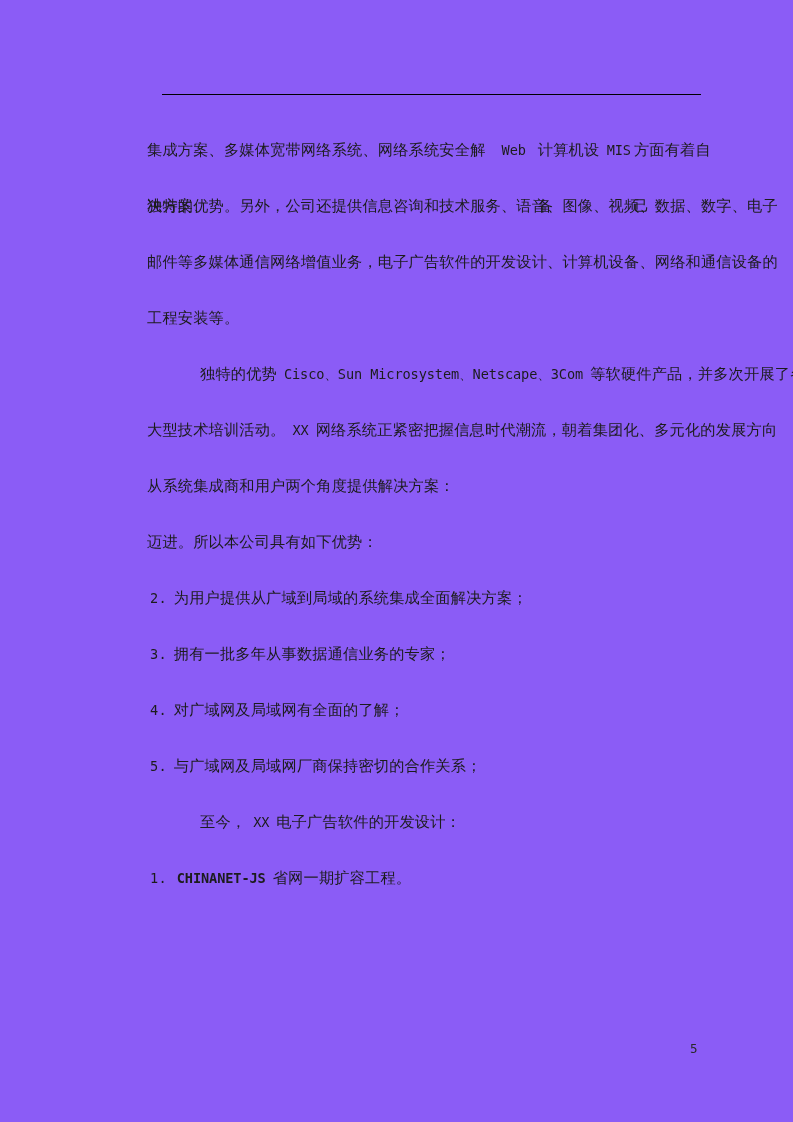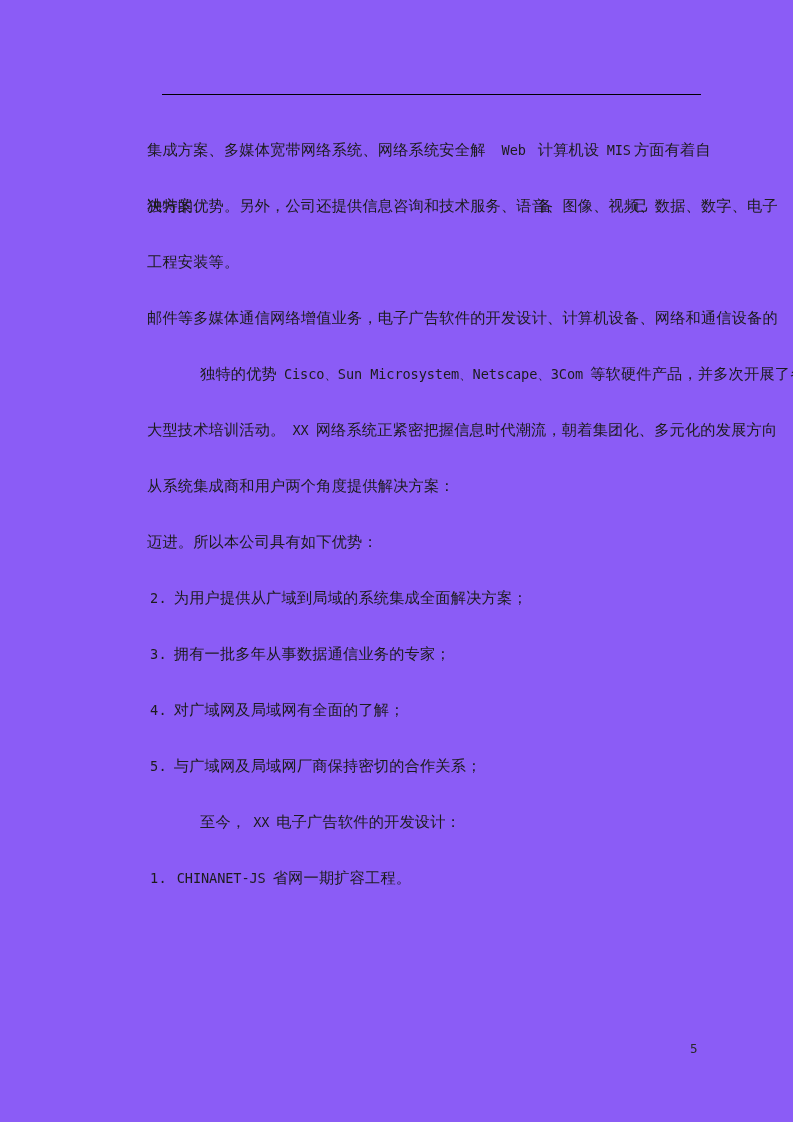--- a/index.html
+++ b/index.html
@@ -103,25 +103,25 @@
       <span>计算机设备</span>
       <span class="lat" style="margin: 0px 3px;">MIS</span>
       <span>方面有着自己</span>
     </div>
 
     <div class="line">
       <span>独特的优势。另外，公司还提供信息咨询和技术服务、语音、图像、视频、数据、数字、电子</span>
     </div>
 
     <div class="line">
-      <span>工程安装等。</span>
+      <span>邮件等多媒体通信网络增值业务，电子广告软件的开发设计、计算机设备、网络和通信设备的</span>
     </div>
 
     <div class="line">
-      <span>邮件等多媒体通信网络增值业务，电子广告软件的开发设计、计算机设备、网络和通信设备的</span>
+      <span>工程安装等。</span>
     </div>
 
     <div class="line indent">
       <span>独特的优势</span>
       <span class="lat" style="margin: 12px 3px;">Cisco、Sun Microsystem、Netscape、3Com</span>
       <span>等软硬件产品，并多次开展了各种</span>
     </div>
 
     <div class="line">
       <span>大型技术培训活动。</span>
@@ -159,21 +159,21 @@
 
 
     <div class="line indent">
       <span>至今，</span>
       <span class="lat" style="margin: 0px 3px;">XX</span>
       <span>电子广告软件的开发设计：</span>
     </div>
 
     <div class="line">
       <span class="num" style="margin: 0px 3px;">1.</span>
-      <span class="lat" style="margin: 12px 3px;">CHINANET-JS</span>
+      <span class="lat" style="margin: 12px 3px; font-weight: bold;">CHINANET-JS</span>
       <span>省网一期扩容工程。</span>
     </div>
 
   </div>
 
   <div class="page-number">5</div>
 
 </div>
 
 </body></html>

